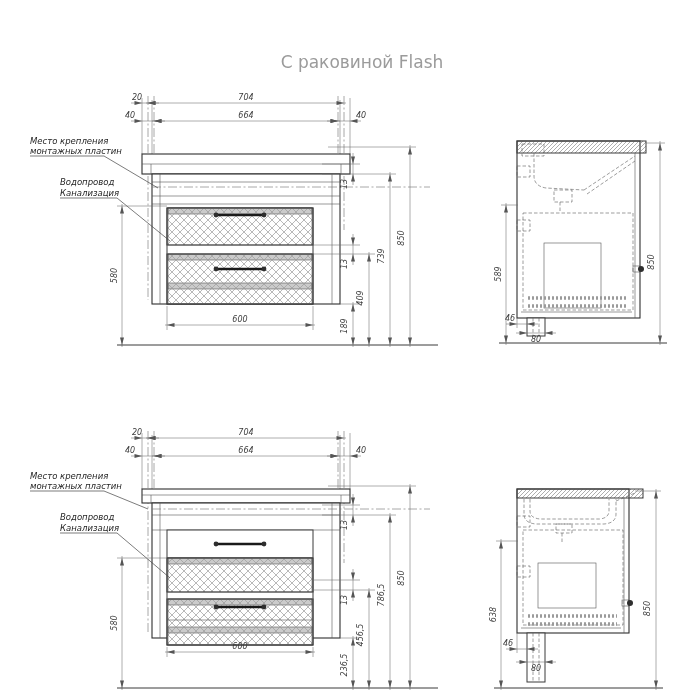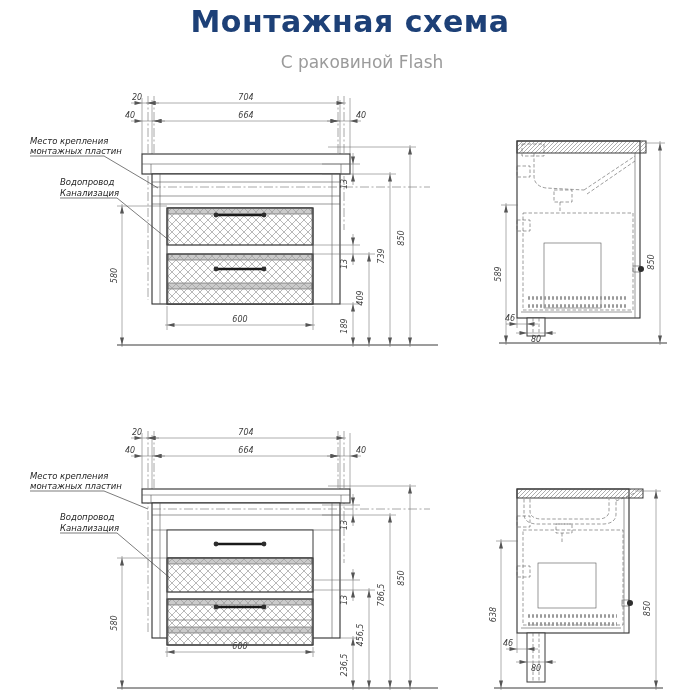--- a/index.html
+++ b/index.html
@@ -34,21 +34,20 @@
       <pattern id="xh" width="8" height="8" patternUnits="userSpaceOnUse">
         <path d="M0,8 L8,0 M-2,2 L2,-2 M6,10 L10,6" stroke="#9b9b9b" stroke-width=".7" fill="none"></path>
         <path d="M0,0 L8,8 M-2,6 L2,10 M6,-2 L10,2" stroke="#9b9b9b" stroke-width=".7" fill="none"></path>
       </pattern>
       <pattern id="dh" width="4" height="4" patternUnits="userSpaceOnUse">
         <path d="M0,4 L4,0 M-1,1 L1,-1 M3,5 L5,3" stroke="#777" stroke-width=".6" fill="none"></path>
       </pattern>
     </defs>
   </svg>
 
-  <div class="title">Монтажная схема</div>
   <div class="subtitle s1">С раковиной Flash</div>
   <div id="f0" class="dwg" style="left:20px;top:88px"><svg width="445" height="275" viewBox="0 0 445 275">
         <g>
           <line x1="122" y1="10" x2="122" y2="66" fill="none" class="dl"></line>
           <line x1="330" y1="10" x2="330" y2="66" fill="none" class="dl"></line>
           <line x1="132" y1="12" x2="132" y2="86" fill="none" class="dl"></line>
           <line x1="320" y1="12" x2="320" y2="86" fill="none" class="dl"></line>
           <line x1="128" y1="8" x2="128" y2="212" fill="none" class="dd"></line>
           <line x1="134" y1="8" x2="134" y2="212" fill="none" class="dd"></line>
           <line x1="318" y1="8" x2="318" y2="142" fill="none" class="dd"></line>

